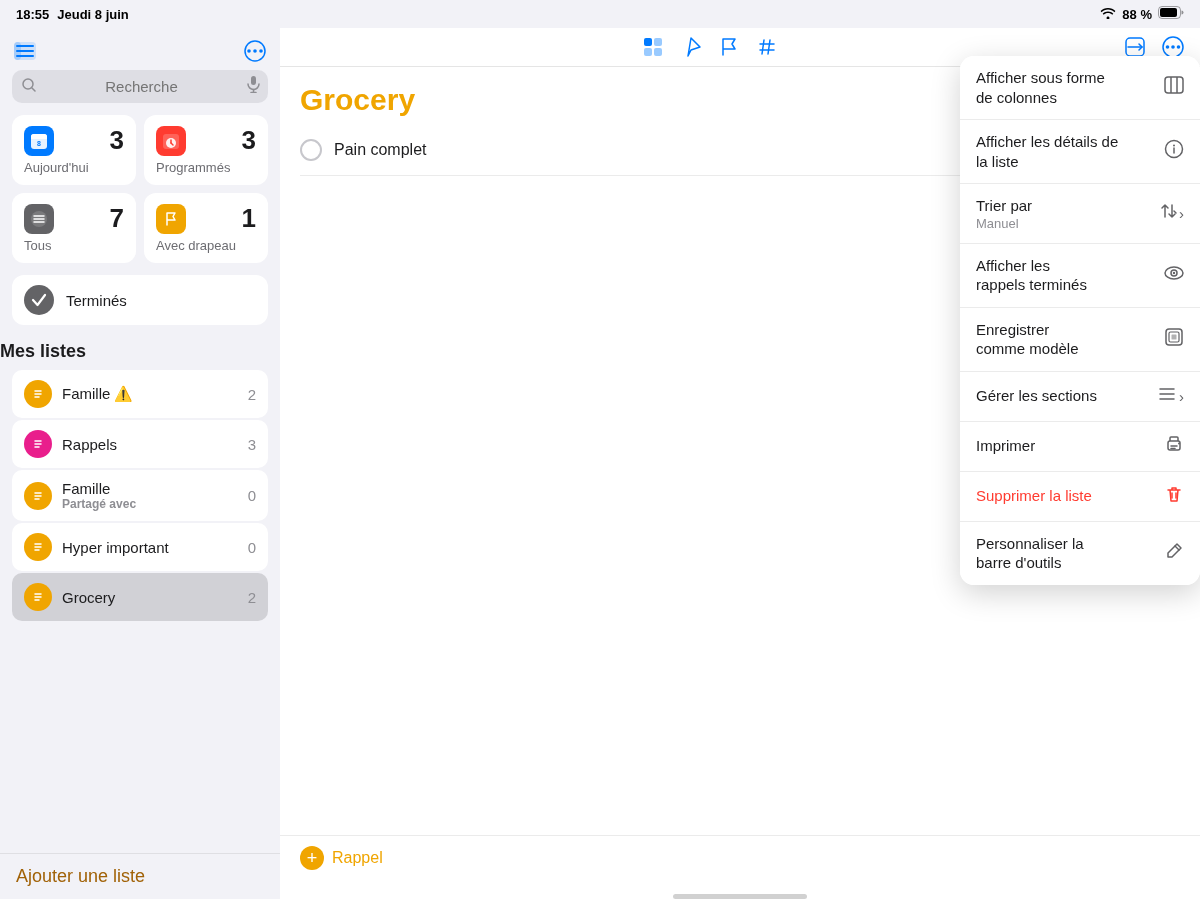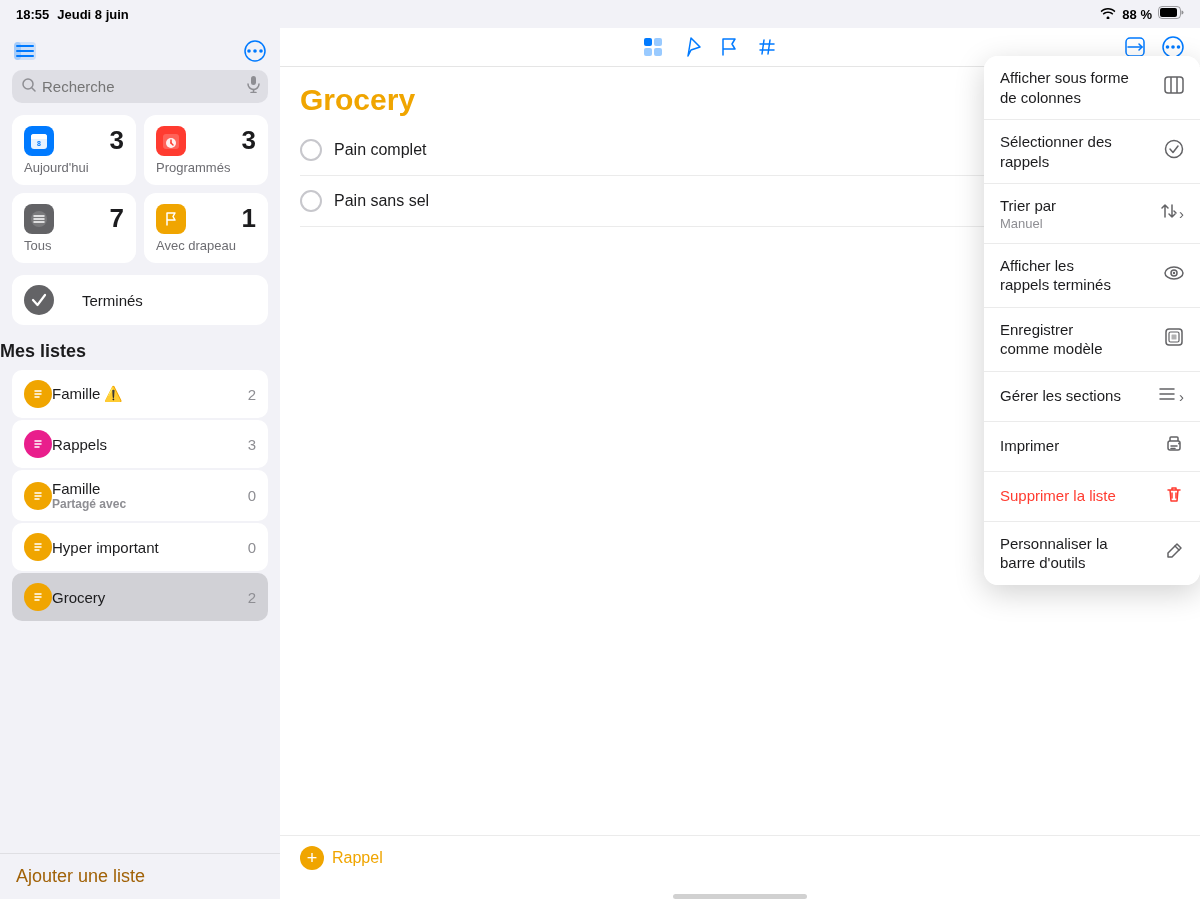--- a/index.html
+++ b/index.html
@@ -59,20 +59,21 @@
       padding: 6px 10px;
       gap: 6px;
     }
     .sidebar-search input {
       border: none;
       background: transparent;
       font-size: 15px;
       color: #000000;
       outline: none;
       flex: 1;
+      text-align: center;
     }
 
     .smart-lists {
       display: grid;
       grid-template-columns: 1fr 1fr;
       gap: 8px;
       padding: 0 12px 12px 12px;
     }
 
     .smart-card {
@@ -119,20 +120,21 @@
       overflow-y: auto;
     }
 
     .list-row {
       background: white;
       margin: 0 12px 2px 12px;
       border-radius: 10px;
       display: flex;
       align-items: center;
       padding: 10px 12px;
+      gap: 10px;
       cursor: pointer;
     }
     .list-row.selected {
       background: #d1d1d6;
     }
     .list-row-icon {
       width: 28px; height: 28px;
       border-radius: 50%;
       display: flex; align-items: center; justify-content: center;
       font-size: 15px;
@@ -159,21 +161,21 @@
       color: #8e8e93;
     }
 
     .terminés-card {
       background: white;
       border-radius: 12px;
       margin: 0 12px 12px 12px;
       padding: 10px 12px;
       display: flex;
       align-items: center;
-      gap: 28px;
+      gap: 12px;
       cursor: pointer;
     }
     .terminés-icon {
       width: 30px; height: 30px;
       border-radius: 50%;
       background: #636366;
       display: flex; align-items: center; justify-content: center;
       color: white;
       font-size: 16px;
     }
@@ -296,21 +298,21 @@
       border-radius: 3px;
       margin: 4px auto 0 auto;
       opacity: 0.18;
     }
 
     
     .dropdown-menu {
       position: absolute;
       top: 56px;
       right: 0;
-      width: 216px;
+      width: 240px;
       background: white;
       border-radius: 14px;
       box-shadow: 0 8px 30px rgba(0,0,0,0.18);
       overflow: hidden;
       z-index: 200;
     }
     .dropdown-item {
       display: flex;
       align-items: center;
       justify-content: space-between;
@@ -610,24 +612,20 @@
     </div>
   </div>
 
   <div class="grocery-title">Grocery</div>
 
   <div class="task-list">
     <div class="task-row">
       <div class="task-circle"></div>
       <span class="task-text">Pain complet</span>
     </div>
-    <div class="task-row">
-      <div class="task-circle"></div>
-      <span class="task-text">Pain sans sel</span>
-    </div>
   </div>
 
   <div class="main-footer">
     <button class="add-reminder-btn">
       <div class="add-reminder-icon">+</div>
       <span class="add-reminder-text">Rappel</span>
     </button>
   </div>
   <div class="home-indicator"></div>
 </div>
@@ -638,30 +636,31 @@
     <span class="dropdown-item-label">Afficher sous forme<br>de colonnes</span>
     <span class="dropdown-item-icon">
       <svg width="20" height="20" viewBox="0 0 20 20" fill="none">
         <rect x="1" y="2" width="18" height="16" rx="3" stroke="#636366" stroke-width="1.5" fill="none"></rect>
         <line x1="7" y1="2" x2="7" y2="18" stroke="#636366" stroke-width="1.5"></line>
         <line x1="13" y1="2" x2="13" y2="18" stroke="#636366" stroke-width="1.5"></line>
       </svg>
     </span>
   </div>
 
-
-  <div class="dropdown-item">
-    <span class="dropdown-item-label">Sélectionner des rappels</span>
+  <div class="dropdown-item">
+    <span class="dropdown-item-label">Afficher les détails de<br>la liste</span>
     <span class="dropdown-item-icon">
       <svg width="20" height="20" viewBox="0 0 20 20" fill="none">
         <circle cx="10" cy="10" r="8.5" stroke="#636366" stroke-width="1.5" fill="none"></circle>
-        <path d="M6 10l3 3.5L14 7" stroke="#636366" stroke-width="1.5" stroke-linecap="round" stroke-linejoin="round" fill="none"></path>
-      </svg>
-    </span>
-  </div>
+        <line x1="10" y1="9" x2="10" y2="14" stroke="#636366" stroke-width="1.5" stroke-linecap="round"></line>
+        <circle cx="10" cy="6.5" r="1" fill="#636366"></circle>
+      </svg>
+    </span>
+  </div>
+
 
   <div class="dropdown-item">
     <div style="flex:1;">
       <div class="dropdown-item-label">Trier par</div>
       <div class="dropdown-item-sub">Manuel</div>
     </div>
     <span class="dropdown-item-icon">
       <svg width="20" height="20" viewBox="0 0 20 20" fill="none">
         <path d="M5 7l3-3 3 3M8 4v12" stroke="#636366" stroke-width="1.5" stroke-linecap="round" stroke-linejoin="round" fill="none"></path>
         <path d="M12 13l3 3 3-3M15 16V4" stroke="#636366" stroke-width="1.5" stroke-linecap="round" stroke-linejoin="round" fill="none"></path>

